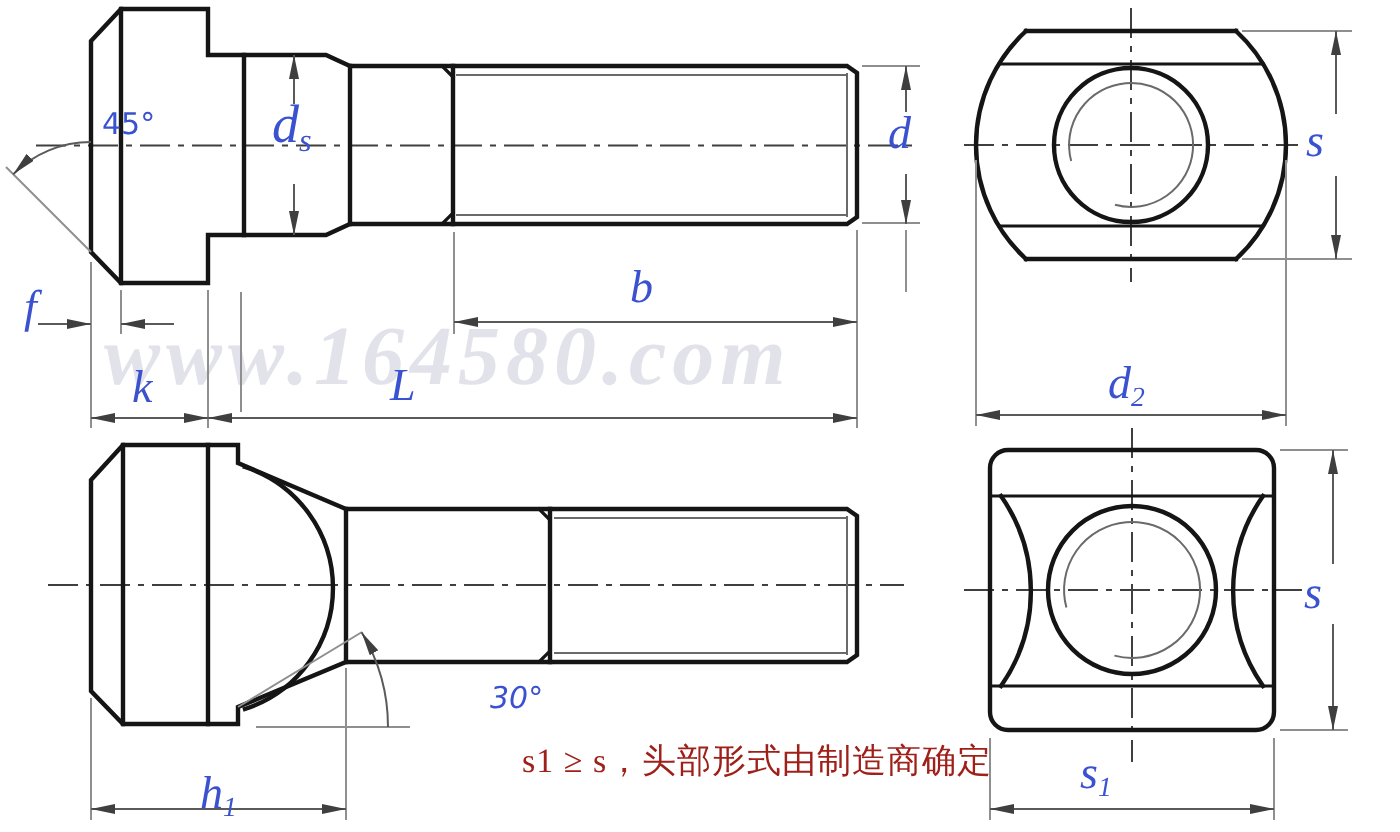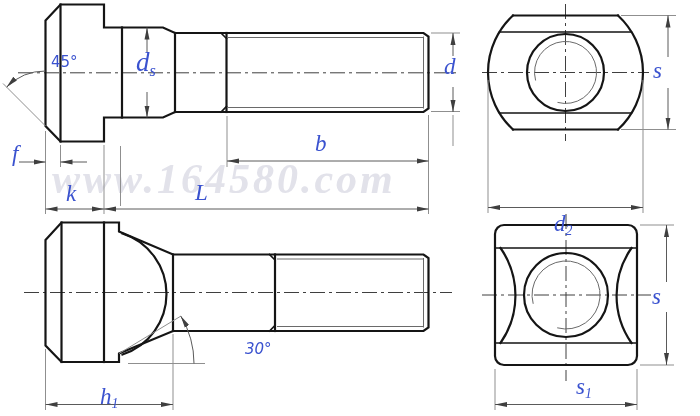--- a/index.html
+++ b/index.html
@@ -144,19 +144,20 @@
   </svg>
 
   <span class="ang" style="left:13px;top:55px;">45°</span>
   <span class="lbl" style="left:12px;top:142px;">f</span>
   <span class="lbl" style="left:66px;top:182px;">k</span>
   <span class="lbl" style="left:195px;top:181px;">L</span>
   <span class="lbl" style="left:315px;top:132px;">b</span>
   <span class="lbl big" style="left:136px;top:49px;text-align:center;"><span>d</span><span class="sb">s</span></span>
   <span class="lbl" style="left:444px;top:55px;">d</span>
   <span class="lbl" style="left:653px;top:59px;">s</span>
-  <span class="lbl" style="left:554px;top:180px;margin-top:32px;"><span>d</span><span class="sb">2</span></span>
+  <span class="lbl" style="left:554px;top:180px;"><span>d</span><span class="sb">2</span></span>
   <span class="lbl" style="left:100px;top:385px;"><span>h</span><span class="sb">1</span></span>
   <span class="ang" style="left:207px;top:342px;font-style:italic;">30°</span>
   <span class="lbl" style="left:652px;top:285px;">s</span>
-  <span class="lbl" style="left:576px;top:375px;"><span>s</span><span class="sb">1</span></span>
+  <span class="lbl" style="left:540px;top:375px;"><span>s</span><span class="sb">1</span></span>
 
+  <span class="note" style="left:261px;top:370px;">s1 ≥ s，头部形式由制造商确定</span>
 </div>
 
 </body></html>

